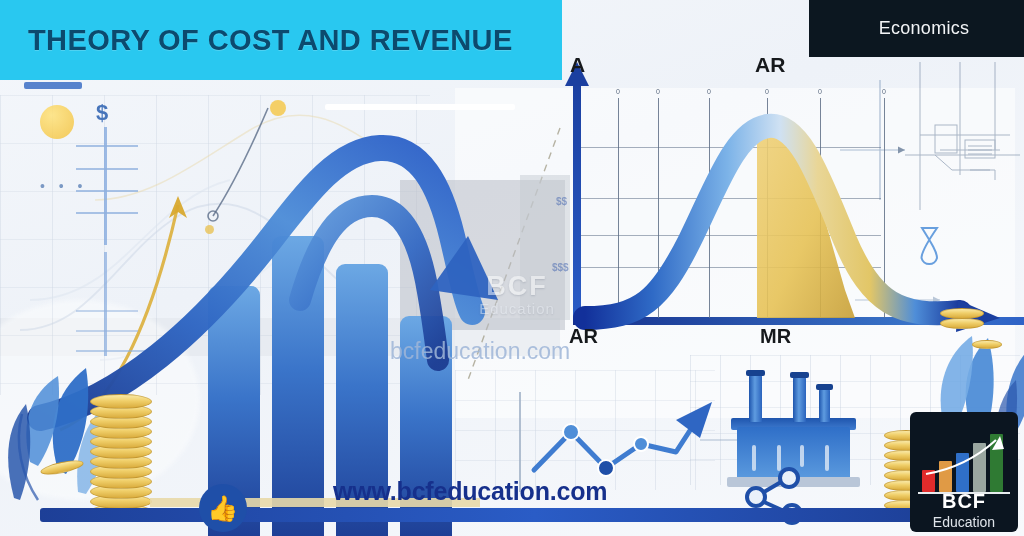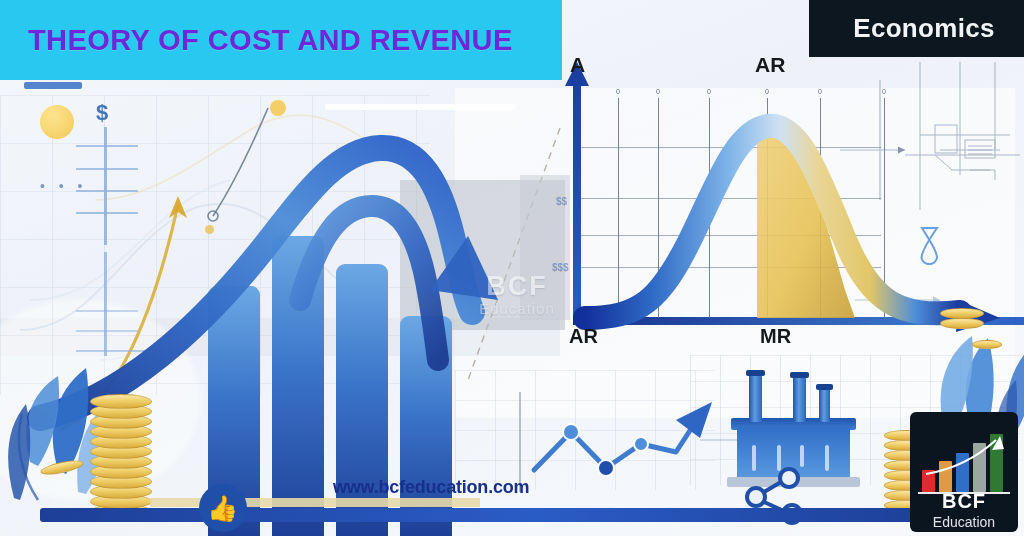--- a/index.html
+++ b/index.html
@@ -31,28 +31,28 @@
       linear-gradient(to right, rgba(130,150,180,.45) 1px, transparent 1px),
       linear-gradient(to bottom, rgba(130,150,180,.35) 1px, transparent 1px);
   }
   .fg-left { left:0px; top:95px; width:430px; height:300px; background-size:52px 48px; }
   .fg-right { left:690px; top:355px; width:330px; height:130px; background-size:30px 26px; opacity:.40; }
   .fg-mid { left:455px; top:370px; width:260px; height:120px; background-size:40px 30px; opacity:.35; }
 
   
   .title-banner { position:absolute; left:0; top:0; width:562px; height:80px;
     background:#29c8f0; display:flex; align-items:center; }
-  .title-text { color:#6d28d9; font-size:29px; font-weight:bold; letter-spacing:.4px;
+  .title-text { color:#0c4a6e; font-size:29px; font-weight:bold; letter-spacing:.4px;
     padding-left:28px; text-shadow:0 1px 0 rgba(255,255,255,.18); }
   .title-underline { position:absolute; left:24px; top:82px; width:58px; height:7px;
     background:#3c6fc4; border-radius:2px; opacity:.85; }
 
   .subject-badge { position:absolute; right:0; top:0; width:215px; height:57px;
     background:#0c1720; display:flex; align-items:center; justify-content:center; }
-  .subject-text { color:#f2f4f6; font-size:26px; font-weight:bold; letter-spacing:.3px;margin-left:15px; }
+  .subject-text { color:#f2f4f6; font-size:18px; font-weight:normal; letter-spacing:.3px;margin-left:15px; }
 
   
   .dollar-sym { position:absolute; left:96px; top:100px; font-size:22px; font-weight:bold;
     color:#2a5fb0; opacity:.85; }
   .vline-1 { position:absolute; left:104px; top:127px; width:3px; height:118px;
     background:#7fa6dc; opacity:.75; }
   .vline-2 { position:absolute; left:104px; top:252px; width:3px; height:104px;
     background:#7fa6dc; opacity:.65; }
   .hline { position:absolute; height:2px; background:#8fb0dd; opacity:.75; }
   .dots-3 { position:absolute; left:40px; top:178px; color:#5e83b8; font-size:14px;
@@ -105,21 +105,21 @@
   .wm-url { position:absolute; left:390px; top:338px; font-size:23px; color:#9fb6d8;
     font-weight:500; opacity:.85; }
   .wm-line { position:absolute; left:325px; top:104px; width:190px; height:6px;
     background:#ffffff; opacity:.95; border-radius:2px; }
 
   
   .bottom-band { position:absolute; left:40px; top:508px; width:900px; height:14px;
     background:linear-gradient(90deg,#1d3f97,#2a5cc6 55%,#1d3f97); border-radius:3px; }
   .gold-band { position:absolute; left:150px; top:498px; width:330px; height:9px;
     background:#e8d9a8; opacity:.9; }
-  .main-url { position:absolute; left:333px; top:477px; font-size:18px; font-weight:bold;
+  .main-url { position:absolute; left:333px; top:477px; font-size:25px; font-weight:bold;
     color:#16308c; letter-spacing:-.2px; }
   .yt-url { position:absolute; left:320px; top:508px; font-size:16px; font-weight:bold;
     color:#d62b2b; letter-spacing:-.1px; }
 
   
   .thumb { position:absolute; left:199px; top:484px; width:48px; height:48px;
     border-radius:50%; background:#1f4fa8; display:flex; align-items:center; justify-content:center; }
   .thumb span { color:#fff; font-size:25px; line-height:1; }
 
   
@@ -397,20 +397,21 @@
     <div class="coin coin-sm" style="left:0; top:50px;"></div>
     <div class="coin coin-sm" style="left:0; top:40px;"></div>
     <div class="coin coin-sm" style="left:0; top:30px;"></div>
     <div class="coin coin-sm" style="left:0; top:20px;"></div>
   </div>
 
   <div class="wm-box">
     <div class="wm-bcf">BCF</div>
     <div class="wm-edu">Education</div>
   </div>
+  <div class="wm-url">bcfeducation.com</div>
 
   <div class="title-banner">
     <div class="title-text">THEORY OF COST AND REVENUE</div>
   </div>
   <div class="title-underline"></div>
   <div class="subject-badge">
     <div class="subject-text">Economics</div>
   </div>
 
   <div class="gold-band"></div>

